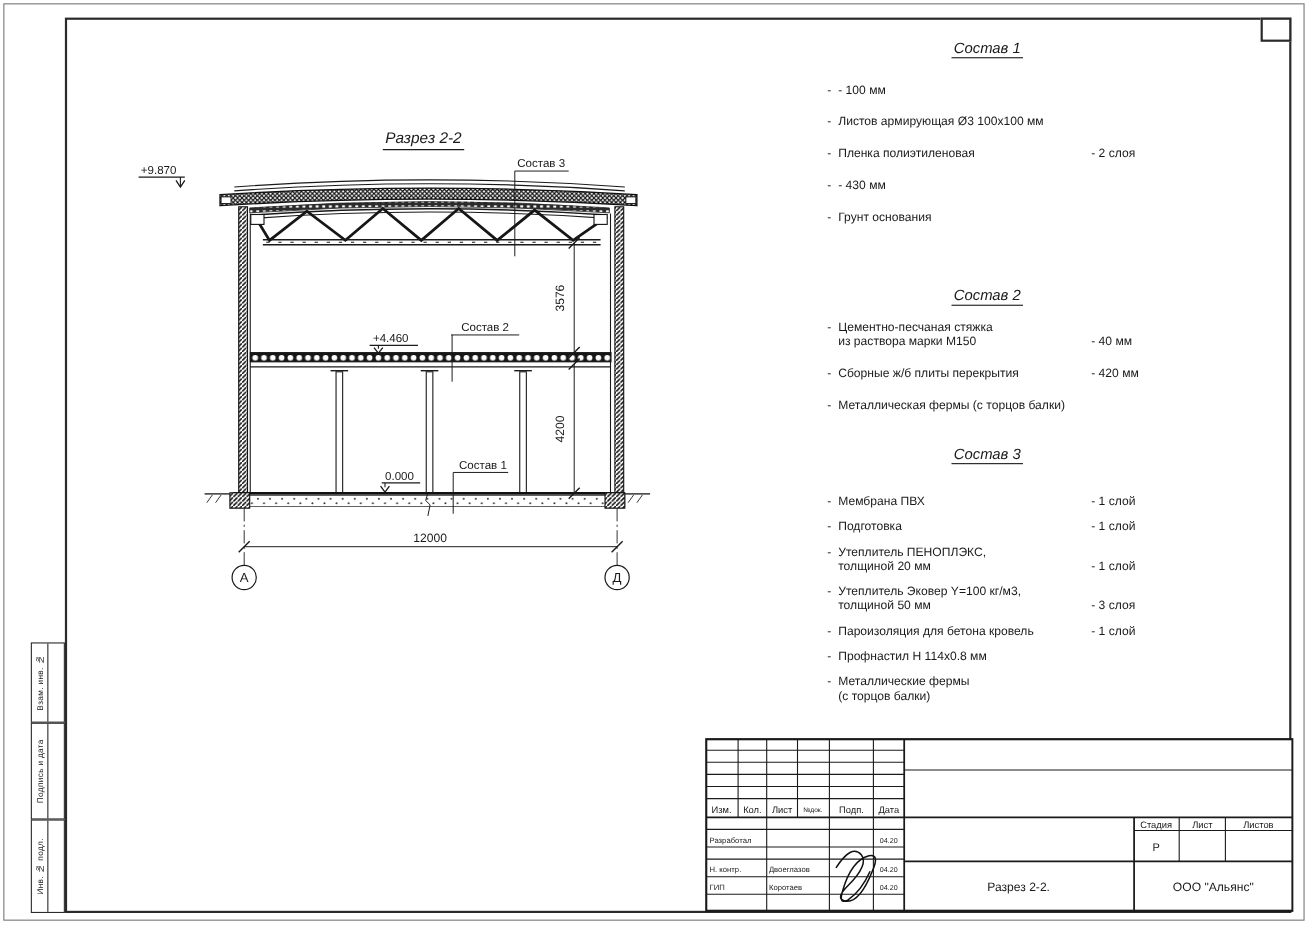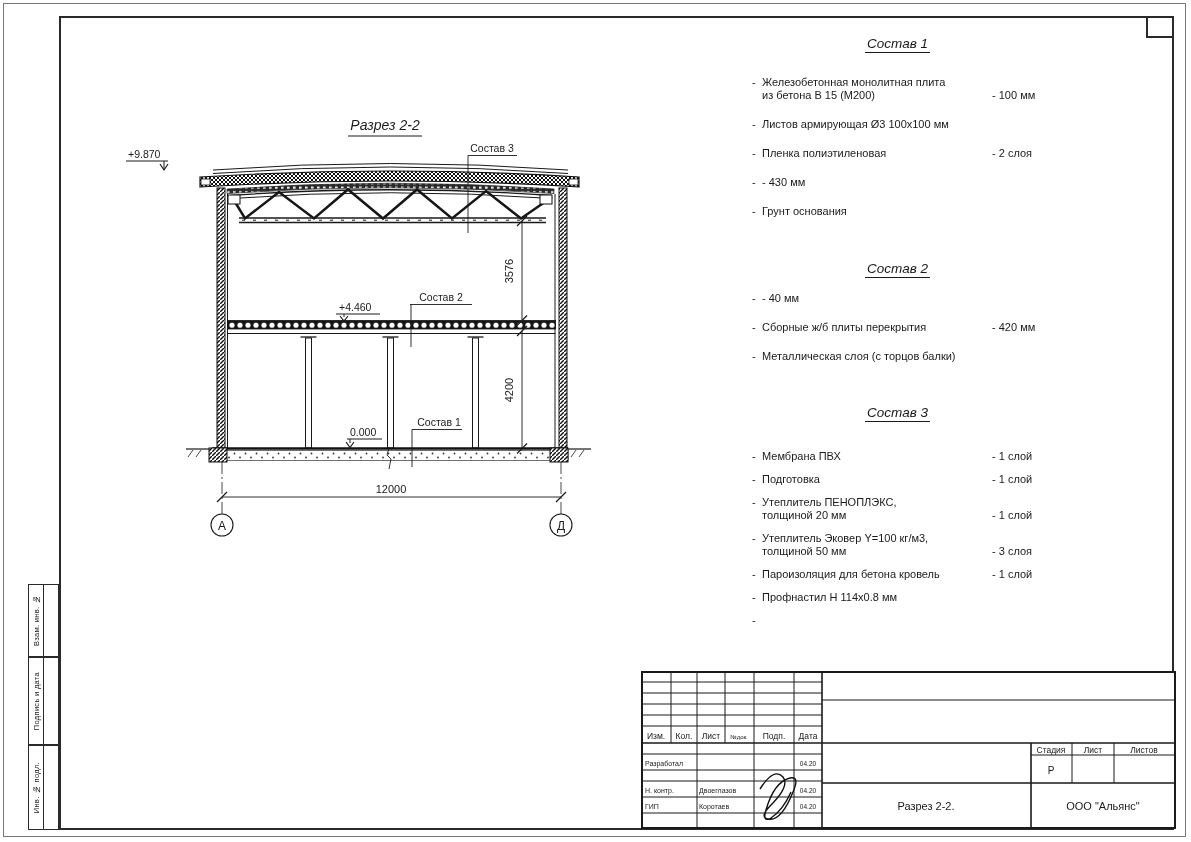--- a/index.html
+++ b/index.html
@@ -202,22 +202,20 @@
       <path d="M246,342 L250,347.5 L254,342" fill="none" stroke="#1a1a1a" stroke-width="1.2"></path>
     </g>
   </svg>
 
   <div class="spec-head" style="top:36px;">
     <span>Состав 1</span>
   </div>
   <div class="spec-list sp1" style="top:76px;">
     <div class="spec-item">
       <div class="dash">-</div>
-      <div class="nm">Железобетонная  монолитная плита
-из бетона В 15 (М200)</div>
       <div class="val">- 100 мм</div>
     </div>
     <div class="spec-item">
       <div class="dash">-</div>
       <div class="nm">Листов армирующая Ø3 100х100 мм</div>
       <div class="val"></div>
     </div>
     <div class="spec-item">
       <div class="dash">-</div>
       <div class="nm">Пленка полиэтиленовая</div>
@@ -233,30 +231,32 @@
       <div class="val"></div>
     </div>
   </div>
 
   <div class="spec-head" style="top:261px;">
     <span>Состав 2</span>
   </div>
   <div class="spec-list sp2" style="top:292px;">
     <div class="spec-item">
       <div class="dash">-</div>
+      <div class="nm">Цементно-песчаная стяжка
+из раствора марки М150</div>
       <div class="val">- 40 мм</div>
     </div>
     <div class="spec-item">
       <div class="dash">-</div>
       <div class="nm">Сборные ж/б плиты перекрытия</div>
       <div class="val">- 420 мм</div>
     </div>
     <div class="spec-item">
       <div class="dash">-</div>
-      <div class="nm" style="width:250px">Металлическая слоя (с торцов балки)</div>
+      <div class="nm" style="width:250px">Металлическая фермы (с торцов балки)</div>
     </div>
   </div>
 
   <div class="spec-head" style="top:405px;">
     <span>Состав 3</span>
   </div>
   <div class="spec-list sp3" style="top:450px;">
     <div class="spec-item">
       <div class="dash">-</div>
       <div class="nm">Мембрана ПВХ</div>
@@ -284,20 +284,22 @@
       <div class="nm">Пароизоляция для бетона кровель</div>
       <div class="val">- 1 слой</div>
     </div>
     <div class="spec-item">
       <div class="dash">-</div>
       <div class="nm">Профнастил Н 114х0.8 мм</div>
       <div class="val"></div>
     </div>
     <div class="spec-item">
       <div class="dash">-</div>
+      <div class="nm">Металлические фермы
+(с торцов балки)</div>
       <div class="val"></div>
     </div>
   </div>
 
   <svg class="tb-svg" width="535" height="158" viewBox="0 0 535 158">
     <rect x="1" y="1" width="533" height="156" fill="#fff" stroke="#1a1a1a" stroke-width="2"></rect>
 
     <g stroke="#1a1a1a" stroke-width="1">
       <line x1="30" y1="1" x2="30" y2="72"></line>
       <line x1="84" y1="1" x2="84" y2="72"></line>

